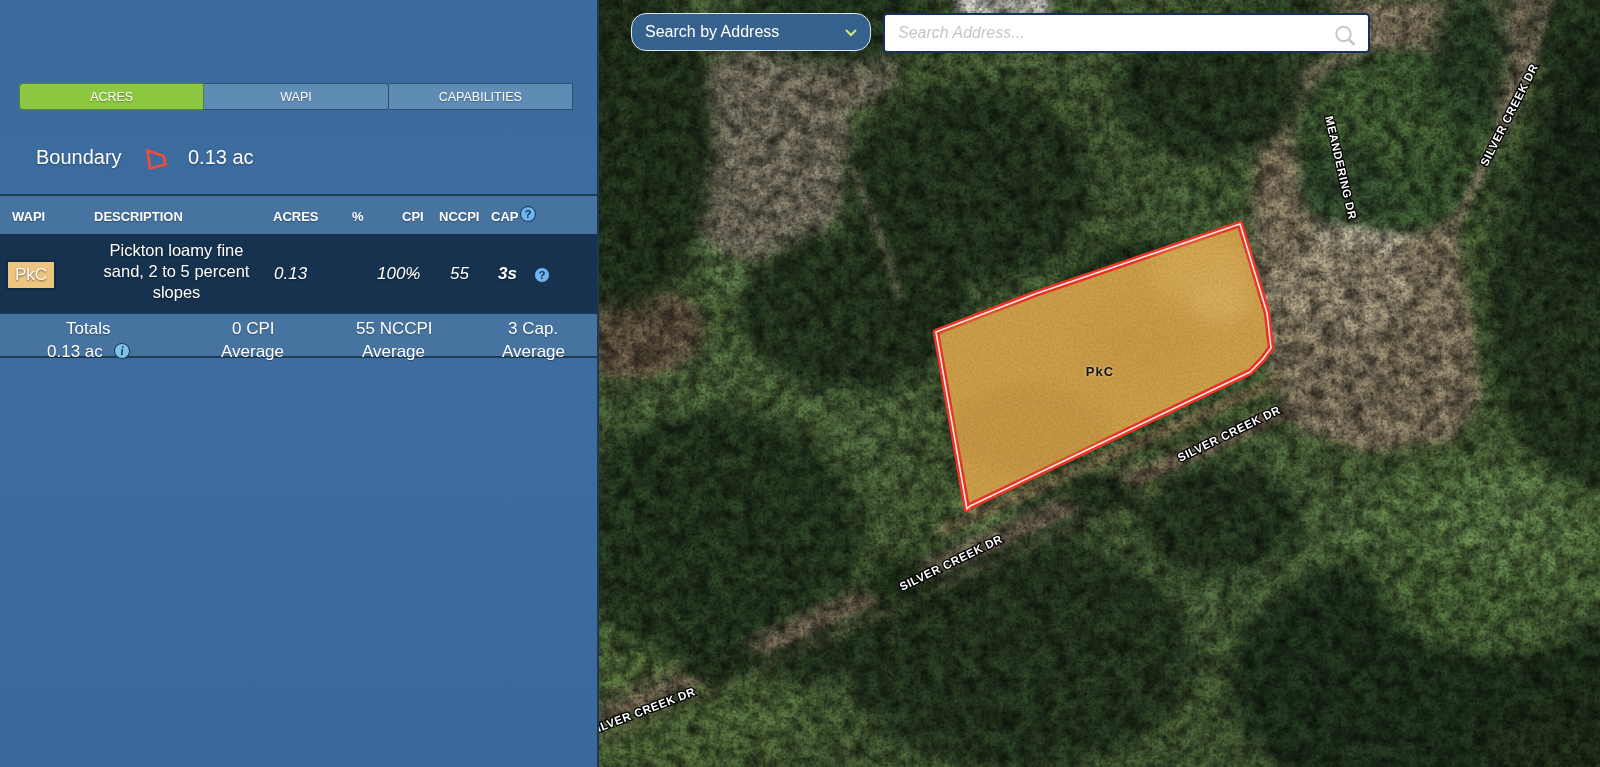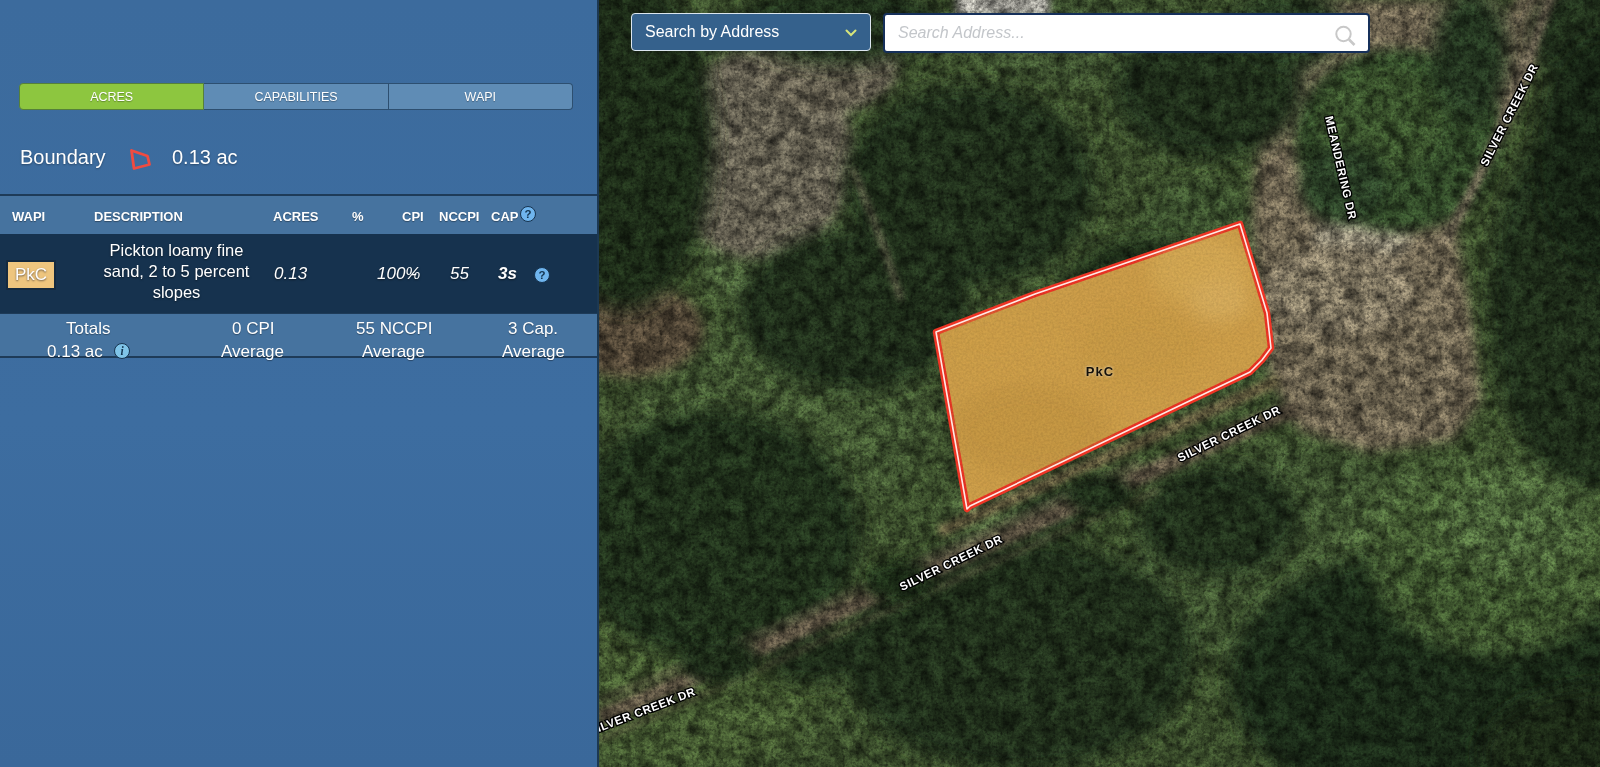--- a/index.html
+++ b/index.html
@@ -4,21 +4,21 @@
 <style>
   * { margin:0; padding:0; box-sizing:border-box; }
   html,body { width:1600px; height:767px; overflow:hidden; font-family:"Liberation Sans", sans-serif; }
   #app { position:relative; width:1600px; height:767px; background:#2f5880; }
 
   
   #map { position:absolute; left:599px; top:0; width:1001px; height:767px; overflow:hidden; }
   #map svg.base { position:absolute; left:0; top:0; }
 
   #searchbtn { position:absolute; left:32px; top:13px; width:240px; height:38px;
-    background:#35618c; border:1px solid #dce6ef; border-radius:4px;
+    background:#35618c; border:1px solid #dce6ef; border-radius:15px;
     color:#fff; font-size:16px; line-height:36px; padding-left:13px; }
   #searchbtn svg.chev { position:absolute; right:13px; top:15px; }
   #searchbox { position:absolute; left:284px; top:13px; width:487px; height:40px;
     background:#fff; border:2px solid #16305a; border-radius:4px;
     color:#c3c6ca; font-size:16px; font-style:italic; line-height:36px; padding-left:13px; }
   #searchbox svg { position:absolute; right:9px; top:6px; }
 
   
   #panel { position:absolute; left:0; top:0; width:599px; height:767px;
     background:linear-gradient(180deg,#3c6b9d 0%, #3d6da0 55%, #3a689a 100%);
@@ -31,21 +31,21 @@
     text-shadow:0 1px 2px rgba(0,0,0,.35); }
   #hclose { position:absolute; left:557px; top:24px; font-size:18px; font-weight:bold; text-shadow:0 1px 2px rgba(0,0,25,.55); }
 
   #tabs { position:absolute; left:19px; top:83px; width:554px; height:27px; display:flex;
     border-radius:4px; }
   #tabs .tab { flex:1; text-align:center; font-size:12.5px; line-height:26px; color:#fff;
     background:#5f8cb5; border:1px solid #2d4f70; border-left:none; text-shadow:0 1px 1px rgba(0,0,0,.3); }
   #tabs .tab.first { background:#8dc63f; border:1px solid #55803a; border-radius:4px 0 0 4px; }
   #tabs .tab.last { border-radius:0 4px 4px 0; }
 
-  #boundary { position:absolute; left:0; top:146px; width:599px; height:26px; font-size:20px; text-shadow:0 1px 2px rgba(0,0,0,.35);text-align:center; }
+  #boundary { position:absolute; left:16px; top:146px; width:599px; height:26px; font-size:20px; text-shadow:0 1px 2px rgba(0,0,0,.35);text-align:center; }
   #boundary b { position:absolute; left:20px; top:0; font-weight:normal; }
   #bicon { position:absolute; left:129px; top:2px; }
   #bac { position:absolute; left:172px; top:0; }
 
   
   #thead { position:absolute; left:0; top:194px; width:597px; height:40px; background:#46739f;
     border-top:2px solid #1e3b58; font-size:13px; font-weight:bold; text-shadow:0 1px 1px rgba(0,0,0,.35); }
   #thead span { position:absolute; top:13px; }
   #trow { position:absolute; left:0; top:234px; width:597px; height:79px; background:#16324e;
     font-size:17px; text-shadow:0 1px 2px rgba(0,0,0,.5); }
@@ -213,22 +213,22 @@
           <circle cx="12.5" cy="13" r="7.2" fill="none" stroke="#c8c8c8" stroke-width="2"></circle>
           <line x1="18" y1="18.5" x2="23.5" y2="24" stroke="#c8c8c8" stroke-width="2.6"></line>
         </svg>
     </div>
   </div>
 
   <div id="panel">
 
     <div id="tabs">
       <div class="tab first">ACRES</div>
+      <div class="tab last">WAPI</div>
       <div class="tab">CAPABILITIES</div>
-      <div class="tab last">WAPI</div>
     </div>
 
     <div id="boundary">
         <b>Boundary</b>
       <svg id="bicon" width="24" height="23" viewBox="0 0 24 23">
           <path d="M2.5,2.5 L18.5,8 L20.5,16.5 L5,20.5 Z" fill="none" stroke="#f04b40" stroke-width="2.8" stroke-linejoin="round"></path>
         </svg>
       <span id="bac">0.13 ac</span>
     </div>
 

